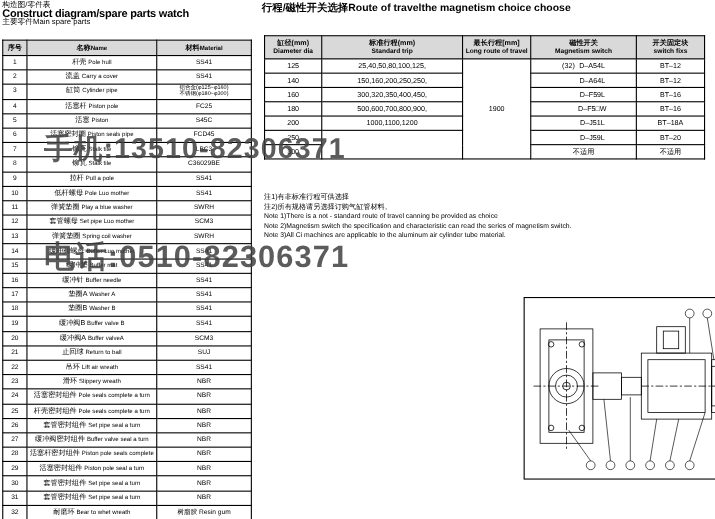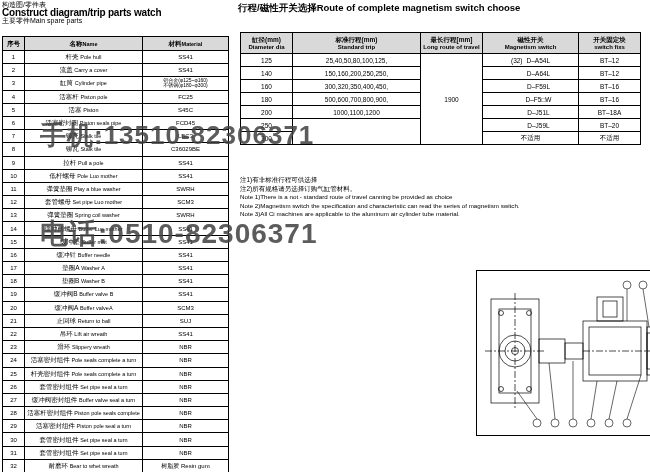--- a/index.html
+++ b/index.html
@@ -115,21 +115,21 @@
   }
   #drawing svg{display:block;}
 </style>
 </head>
 <body>
 
 <div id="left-panel">
 
   <div class="lp-title">
     <div class="cn">构造图/零件表</div>
-    <div class="en">Construct diagram/trip parts watch</div>
+    <div class="en">Construct diagram/spare parts watch</div>
     <div class="cn2">主要零件Main spare parts</div>
   </div>
 
   <table class="parts">
     <colgroup>
         <col class="c1">
         <col class="c2">
         <col class="c3">
       </colgroup>
     <thead>
@@ -306,21 +306,21 @@
           <td>32</td>
           <td class="nm"><span class="cn">耐磨环</span> <span class="en">Bear to whet wreath</span></td>
           <td class="mat">树脂胶 Resin gum</td>
         </tr>
       </tbody>
   </table>
 </div>
 
 <div id="right-panel">
 
-  <div class="rp-title">行程/磁性开关选择Route of complete magnetism switch choose</div>
+  <div class="rp-title">行程/磁性开关选择Route of travelthe magnetism choice choose</div>
 
   <table class="stroke">
     <colgroup>
         <col class="s1">
         <col class="s2">
         <col class="s3">
         <col class="s4">
         <col class="s5">
       </colgroup>
     <thead>

